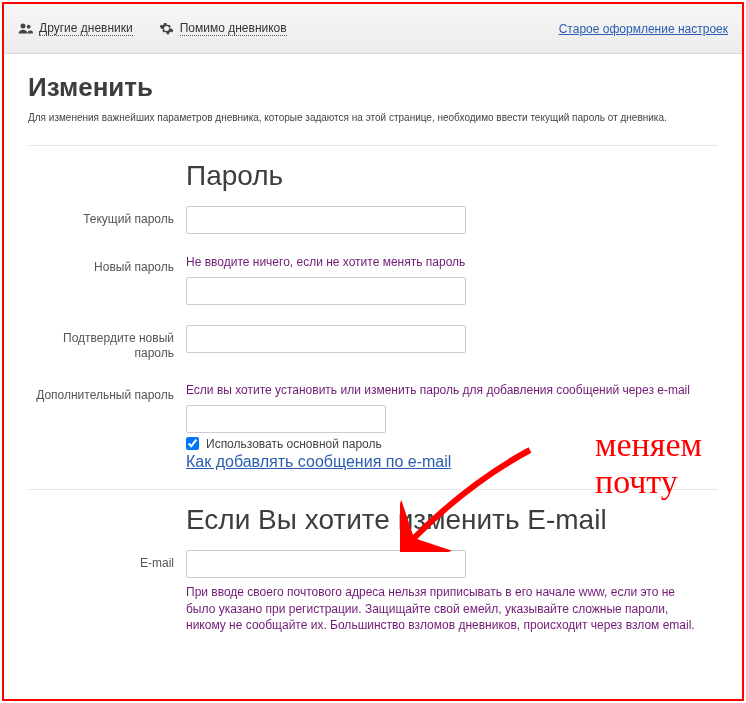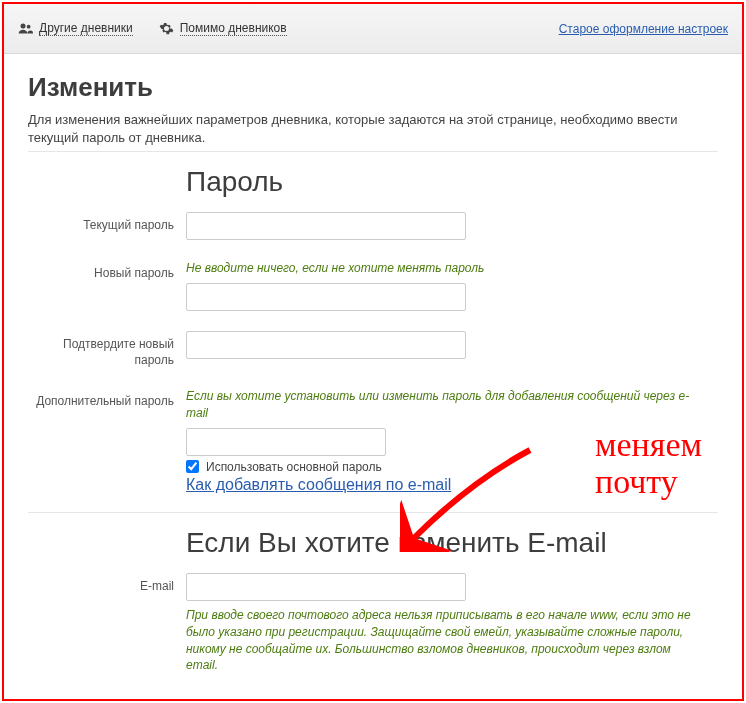--- a/index.html
+++ b/index.html
@@ -51,24 +51,24 @@
   .content {
     padding: 18px 24px 10px 24px;
   }
   .page-title {
     font-size: 26px;
     font-weight: bold;
     color: #3d3d3d;
     margin-bottom: 8px;
   }
   .page-desc {
-    font-size: 13px;
+    font-size: 10px;
     color: #444;
     line-height: 1.4;
-    padding-bottom: 4px;
+    padding-bottom: 20px;
     border-bottom: 1px solid #e6e6e6;
   }
   .section-title {
     font-size: 28px;
     color: #3d3d3d;
     font-weight: normal;
     margin: 14px 0 14px 0;
   }
   .form-block {
     margin-left: 158px;
@@ -99,24 +99,23 @@
     border: 1px solid #ccc;
     border-radius: 2px;
     padding: 2px 6px;
     font-size: 13px;
   }
   .small-input {
     width: 200px !important;
   }
   .hint {
     font-size: 12px;
-    color: #4d7c0f;
+    color: #701a75;
     line-height: 1.4;
     margin-bottom: 6px;
-    font-style: italic;
   }
   .checkbox-row {
     display: flex;
     align-items: center;
     gap: 7px;
     font-size: 12px;
     color: #444;
     margin: 4px 0 2px 0;
   }
   .link {

